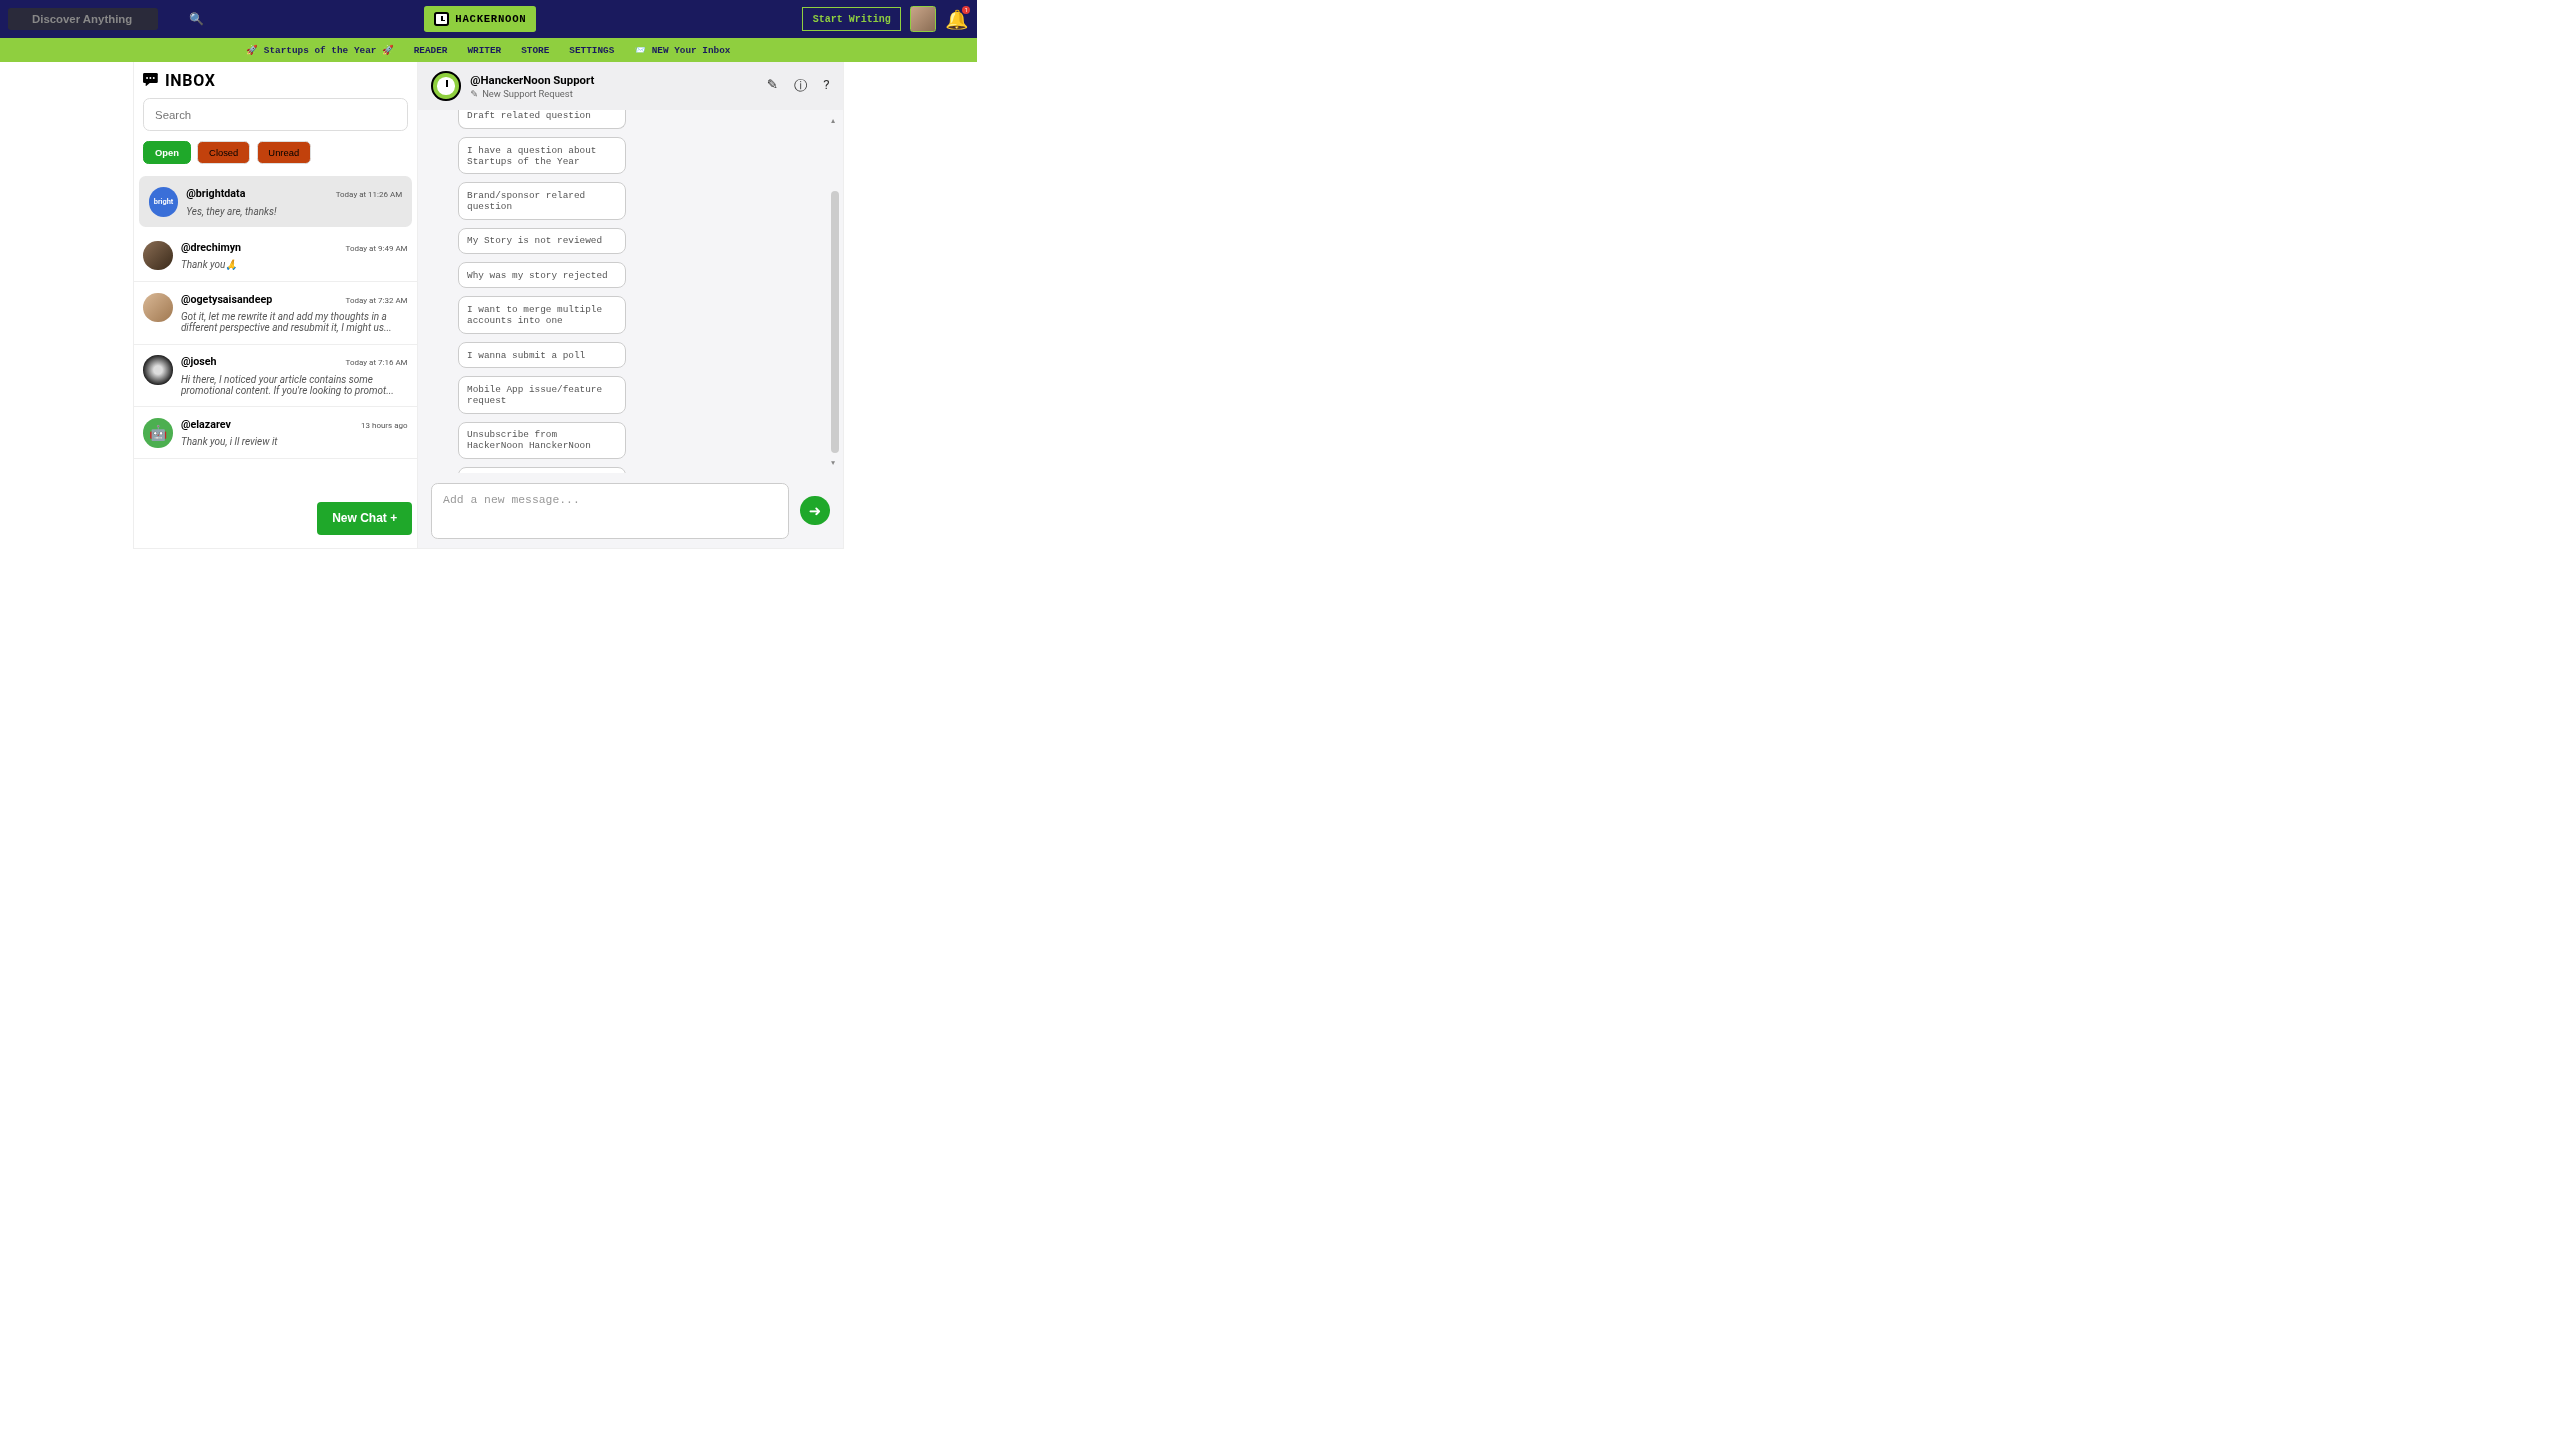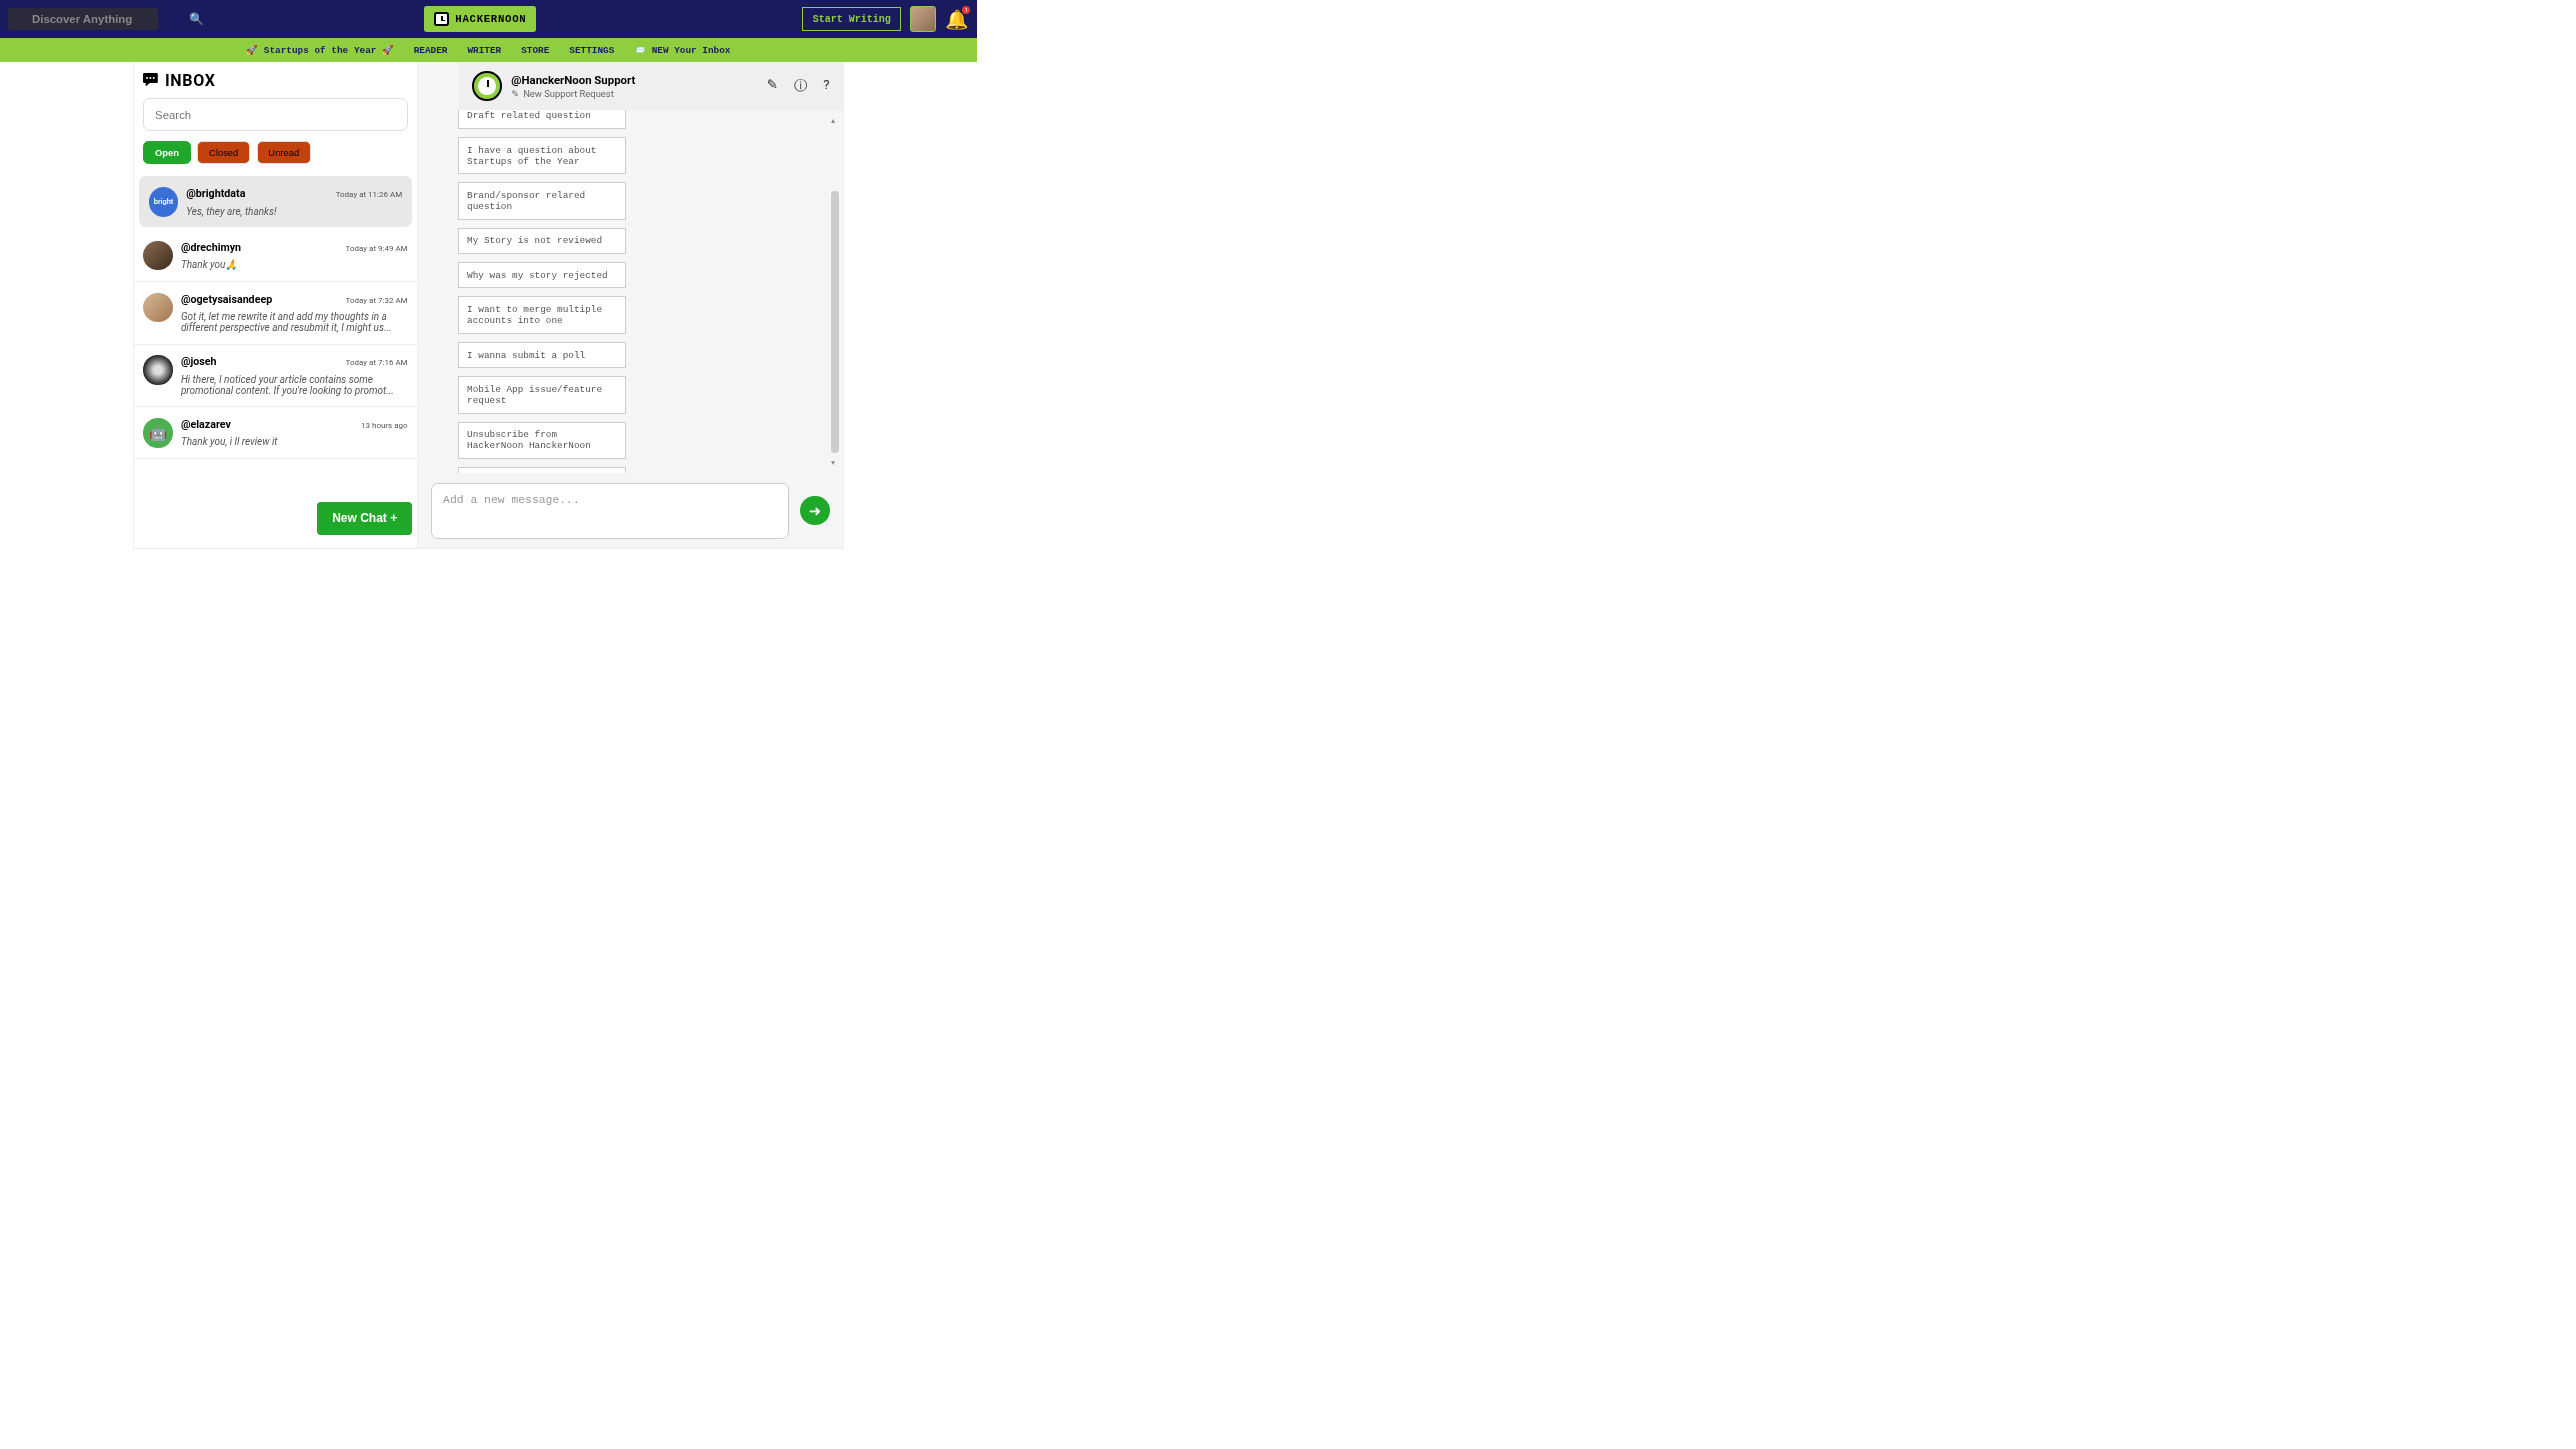--- a/index.html
+++ b/index.html
@@ -45,32 +45,32 @@
 .thread .body { flex: 1; min-width: 0; }
 .thread .line1 { display: flex; justify-content: space-between; align-items: baseline; }
 .thread .handle { font-weight: 700; font-size: 10.7px; text-align: center; }
 .thread .time { font-size: 8px; color: #555; }
 .thread .preview { font-style: italic; color: #555; font-size: 10px; margin-top: 5.4px; overflow: hidden; display: -webkit-box; -webkit-line-clamp: 2; -webkit-box-orient: vertical; }
 
 .new-chat { position: absolute; bottom: 13.4px; right: 5px; background: #1fa82a; color: #fff; border: none; padding: 9.4px 14.8px; font-size: 12px; font-weight: 700; border-radius: 4px; cursor: pointer; }
 
 
 .chat-panel { width: 426px; border: 0.7px solid #eee; border-top: none; border-left: none; background: #f5f5f7; display: flex; flex-direction: column; }
-.chat-header { display: flex; align-items: center; padding: 9.4px 13.4px; gap: 9.4px; background: #efeff1; margin-left: 41px; }
+.chat-header { display: flex; align-items: center; padding: 9.4px 13.4px; gap: 9.4px; background: #efeff1; }
 .chat-header .av { width: 29.5px; height: 29.5px; border-radius: 50%; background: #8fcf3f; border: 2.7px solid #000; position: relative; flex-shrink: 0; }
 .chat-header .av::before { content: ''; position: absolute; inset: 4px; background: #fff; border-radius: 50%; }
 .chat-header .av::after { content: ''; position: absolute; width: 2px; height: 6.7px; background: #000; top: 6.7px; left: 12.7px; }
 .chat-header .info { flex: 1; }
 .chat-header .name { font-weight: 700; font-size: 11.4px; }
 .chat-header .sub { color: #666; font-size: 9.4px; display: flex; align-items: center; gap: 4px; margin-top: 1.3px; }
 .chat-header .actions { display: flex; gap: 16px; font-size: 13.4px; color: #333; }
 .chat-header .actions span { cursor: pointer; }
 
 .chat-body { flex: 1; padding: 0 13.4px 6.7px 40px; overflow-y: auto; position: relative; }
-.opt-btn { display: block; width: 168px; background: #fff; border: 0.7px solid #ccc; border-radius: 0; padding: 6.7px 8px; margin-bottom: 8px; font-family: "Courier New", monospace; font-size: 9.4px; color: #555; text-align: left; cursor: pointer; }
+.opt-btn { display: block; width: 168px; background: #fff; border: 0.7px solid #ccc; border-radius: 8px; padding: 6.7px 8px; margin-bottom: 8px; font-family: "Courier New", monospace; font-size: 9.4px; color: #555; text-align: left; cursor: pointer; }
 .opt-btn.clip-top { margin-top: -4px; padding-top: 4px; border-top-left-radius: 0; border-top-right-radius: 0; border-top: none; }
 .scroll-arrows { position: absolute; right: 6.7px; display: flex; flex-direction: column; justify-content: space-between; height: 100%; top: 0; font-size: 6.7px; color: #888; padding: 6.7px 0; }
 .scroll-track { position: absolute; right: 4px; top: 81px; width: 8px; height: 262px; background: #ccc; border-radius: 4px; }
 
 .compose { padding: 9.4px 13.4px; display: flex; gap: 10.7px; align-items: center; }
 .compose textarea { flex: 1; border: 0.7px solid #ccc; border-radius: 6.7px; padding: 10.7px; font-family: "Courier New", monospace; font-size: 11.4px; resize: none; height: 56px; outline: none; }
 .compose textarea::placeholder { color: #999; }
 .send-btn { width: 29.5px; height: 29.5px; border-radius: 50%; background: #1fa82a; border: none; color: #fff; font-size: 14.8px; cursor: pointer; display: flex; align-items: center; justify-content: center; }
 </style>
 </head>

